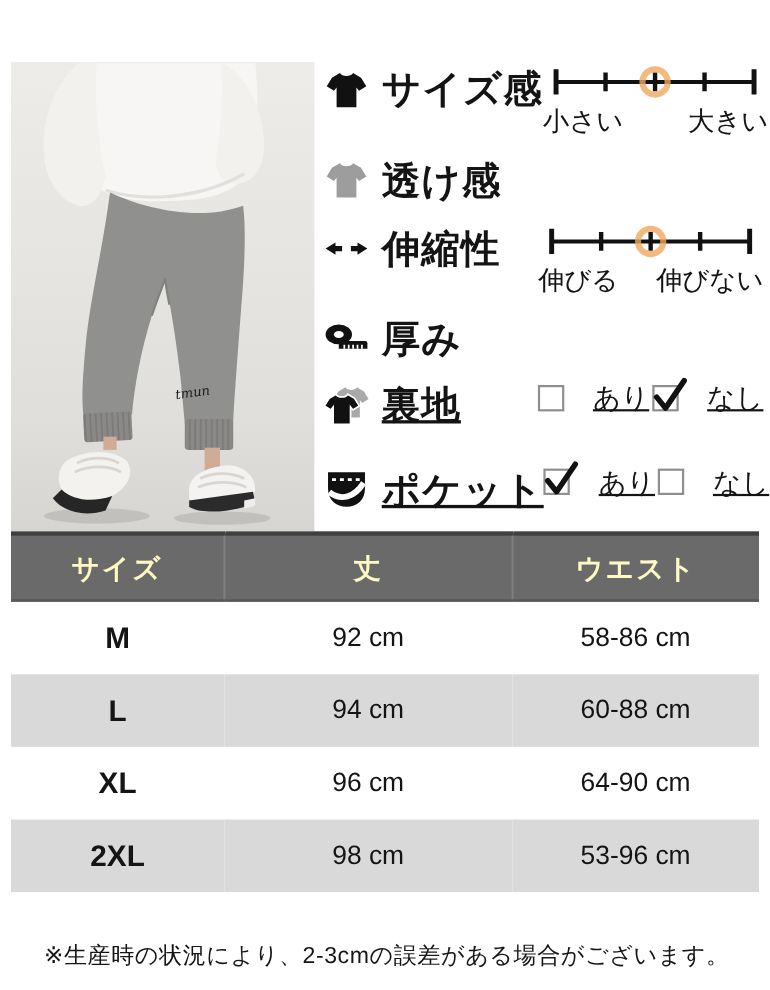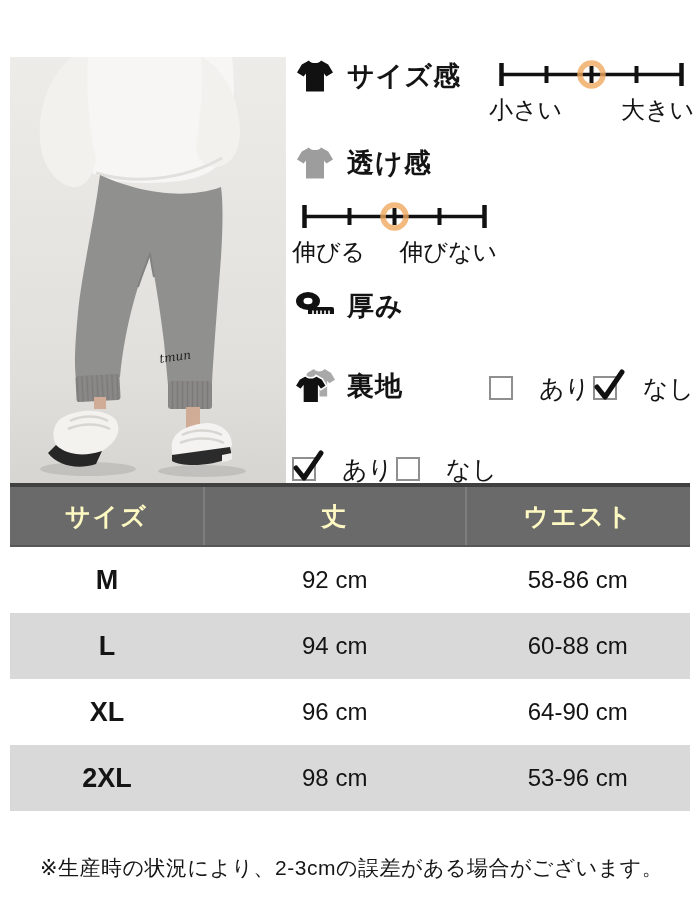--- a/index.html
+++ b/index.html
@@ -11,25 +11,25 @@
   
   .photo{position:absolute;left:10px;top:57px;width:276px;height:426px;}
   .photo svg{display:block;}
 
   
   .attrs{
     position:absolute;left:292px;top:56px;width:402px;height:430px;
     display:flex;flex-direction:column;justify-content:space-between;
   }
   .attr-row{display:flex;align-items:flex-start;}
-  .attr-row.check{align-items:flex-end;height:64px;}
+  .attr-row.check{align-items:flex-start;height:64px;text-decoration:underline;}
   .attr-head{display:flex;align-items:center;gap:9px;flex:1 1 auto;padding-top:2px;}
   .attr-row.check .attr-head{padding-top:0;}
   .attr-icon{width:46px;display:flex;justify-content:center;align-items:center;flex:0 0 46px;}
-  .attr-label{font-size:27px;font-weight:bold;letter-spacing:1px;white-space:nowrap;}
+  .attr-label{font-size:35px;font-weight:bold;letter-spacing:1px;white-space:nowrap;}
   .scale-block{width:205px;flex:0 0 205px;}
   .scale{display:block;width:205px;height:37px;}
   .scale-labels{display:flex;justify-content:space-between;font-size:24px;margin-top:1px;}
   .opts{width:205px;flex:0 0 205px;display:flex;justify-content:space-between;}
   .opt{display:flex;align-items:center;gap:26px;font-size:25px;position:relative;}
   .opt .box{width:24px;height:24px;border:2px solid #8f8f8f;background:#fff;box-sizing:border-box;position:relative;}
   .opt .check-mark{display:none;position:absolute;left:-3px;top:-9px;width:34px;height:34px;}
   .opt.checked .check-mark{display:block;}
 
   
@@ -138,20 +138,29 @@
         <span class="attr-icon">
           <svg width="40" height="36" viewBox="0 0 32 30">
               <path d="M11 2 C12.5 5 19.5 5 21 2 L27 5.5 L31 12 L25.5 15.5 L23.5 13 L23.5 28 L8.5 28 L8.5 13 L6.5 15.5 L1 12 L5 5.5 Z" fill="#9d9d9d"></path>
             </svg>
         </span>
         <span class="attr-label">透け感</span>
       </div>
     </div>
 
     <div class="attr-row">
+      <div class="attr-head">
+        <span class="attr-icon">
+          <svg width="40" height="18" viewBox="0 0 40 16">
+            <path d="M1 8 L10 2.5 L10 5.7 L16 5.7 L16 10.3 L10 10.3 L10 13.5 Z" fill="#111"></path>
+            <path d="M39 8 L30 2.5 L30 5.7 L24 5.7 L24 10.3 L30 10.3 L30 13.5 Z" fill="#111"></path>
+          </svg>
+        </span>
+        <span class="attr-label">伸縮性</span>
+      </div>
       <div class="scale-block">
         <svg class="scale" viewBox="0 0 200 37">
           <line x1="10" y1="18.5" x2="190" y2="18.5" stroke="#111" stroke-width="3.5"></line>
           <line x1="10" y1="7" x2="10" y2="30" stroke="#111" stroke-width="4.5"></line>
           <line x1="55" y1="10" x2="55" y2="27" stroke="#111" stroke-width="4"></line>
           <line x1="100" y1="10" x2="100" y2="27" stroke="#111" stroke-width="4"></line>
           <line x1="145" y1="10" x2="145" y2="27" stroke="#111" stroke-width="4"></line>
           <line x1="190" y1="7" x2="190" y2="30" stroke="#111" stroke-width="4.5"></line>
           <circle cx="100" cy="18.5" r="11.5" fill="none" stroke="#f0a95f" stroke-width="5.5" opacity="0.8"></circle>
         </svg>
@@ -208,20 +217,30 @@
             <svg class="check-mark" viewBox="0 0 34 34">
                 <path d="M5 18 L13 28 L30 3" fill="none" stroke="#111" stroke-width="5" stroke-linecap="round" stroke-linejoin="round"></path>
               </svg>
           </span>
           <span>なし</span>
         </div>
       </div>
     </div>
 
     <div class="attr-row check">
+      <div class="attr-head">
+        <span class="attr-icon">
+          <svg width="40" height="36" viewBox="0 0 32 30">
+            <path d="M2 2 H30 V14 C30 23 24 28 16 28 C8 28 2 23 2 14 Z" fill="#111"></path>
+            <line x1="5" y1="7.5" x2="27" y2="7.5" stroke="#fff" stroke-width="2.2" stroke-dasharray="3 3"></line>
+            <path d="M3 17 C12 24 22 21 29 10" stroke="#fff" stroke-width="4.5" fill="none"></path>
+          </svg>
+        </span>
+        <span class="attr-label">ポケット</span>
+      </div>
       <div class="opts">
         <div class="opt checked">
           <span class="box">
             <svg class="check-mark" viewBox="0 0 34 34">
                 <path d="M5 18 L13 28 L30 3" fill="none" stroke="#111" stroke-width="5" stroke-linecap="round" stroke-linejoin="round"></path>
               </svg>
           </span>
           <span>あり</span>
         </div>
         <div class="opt">

